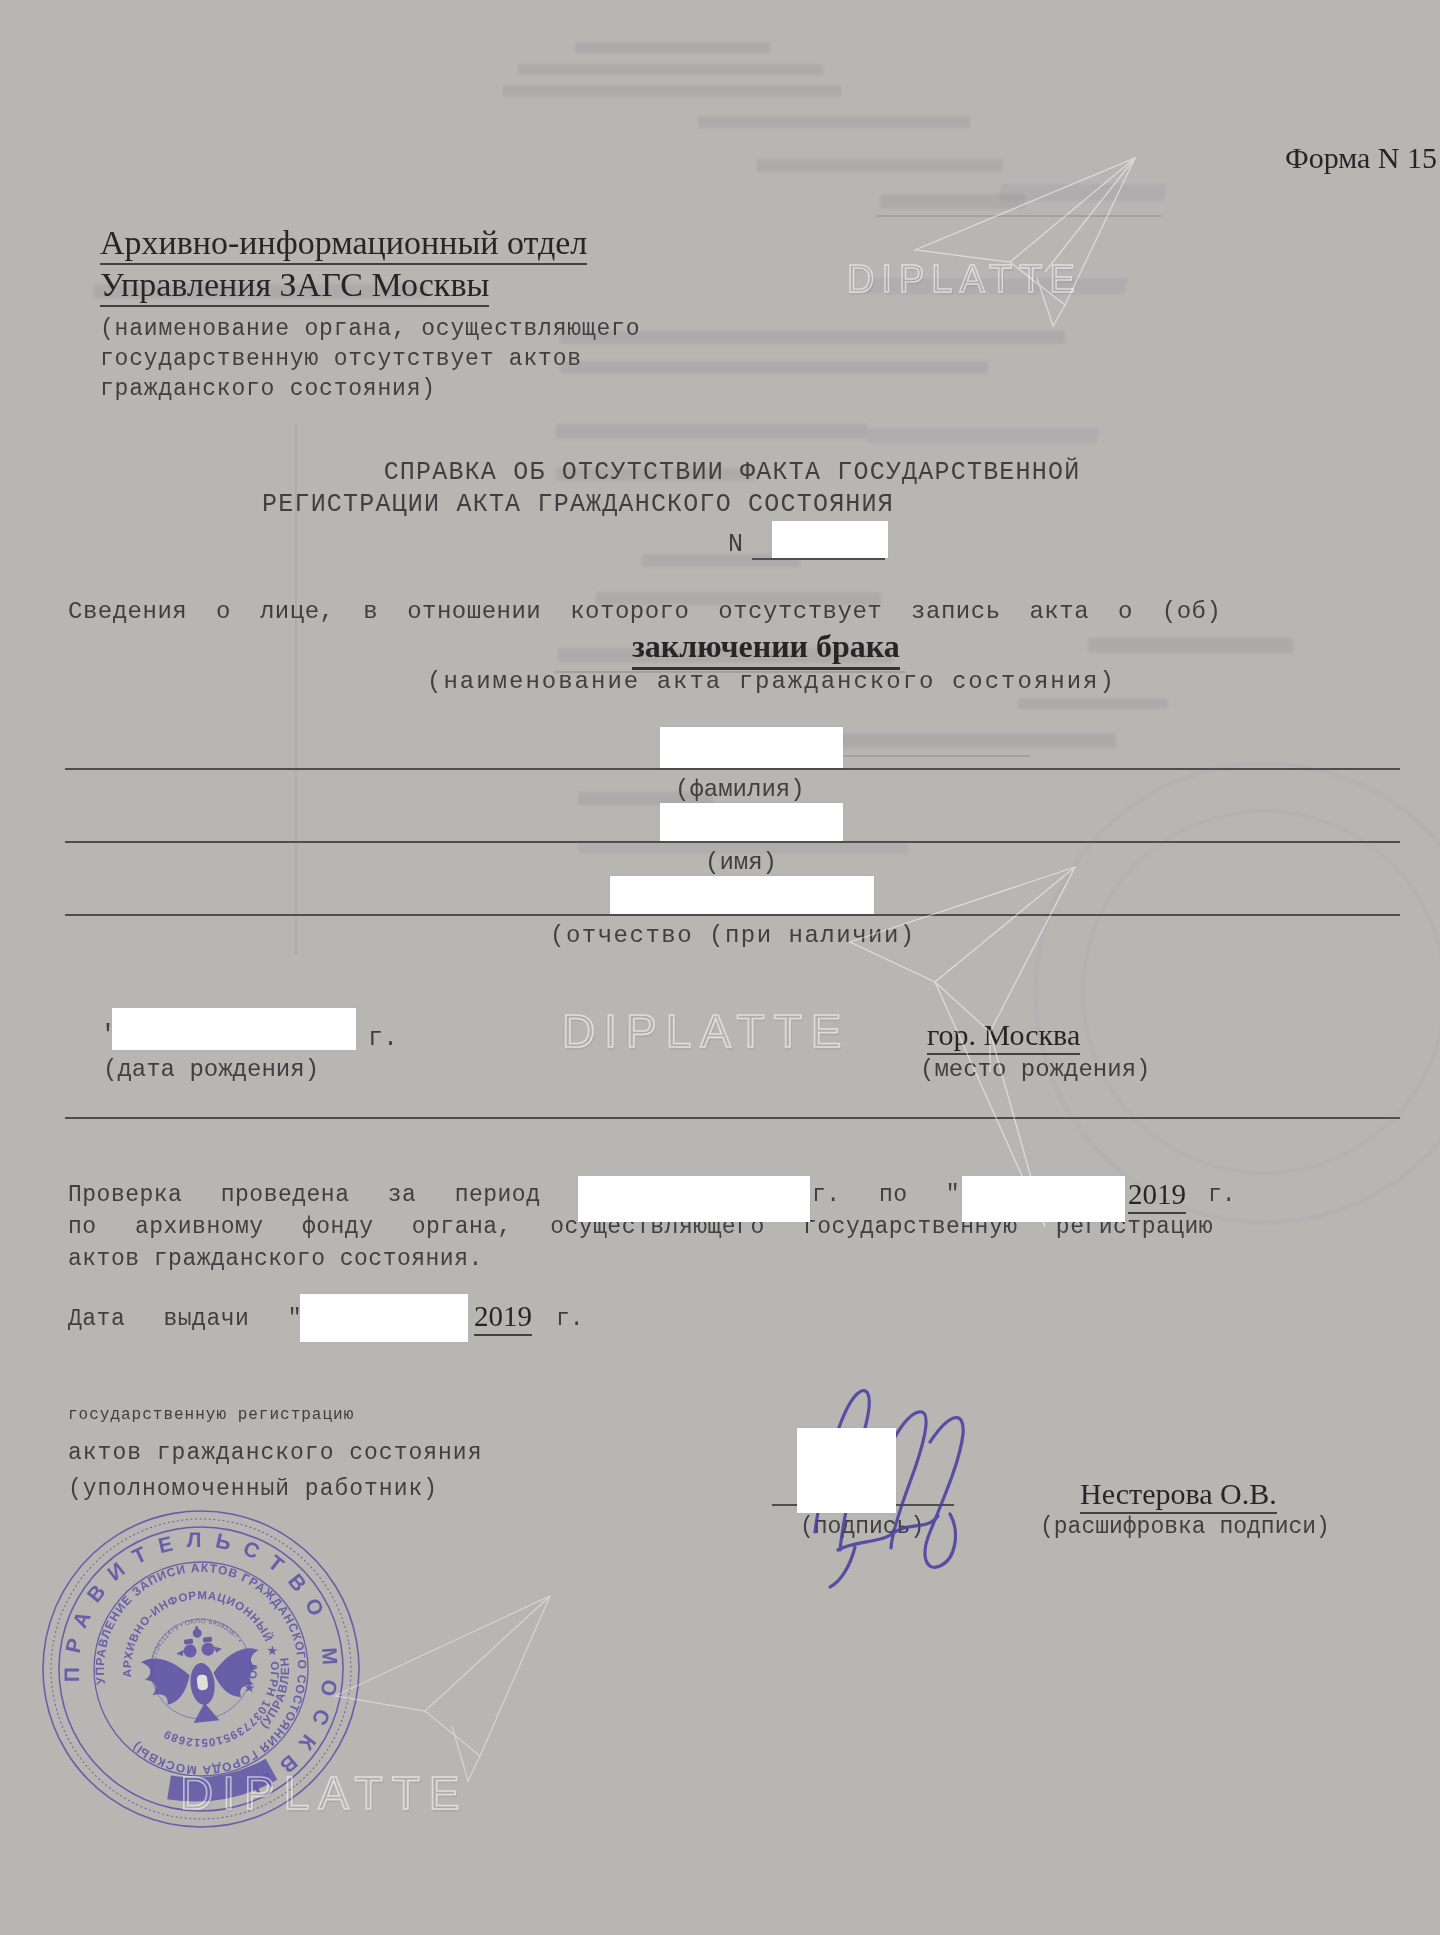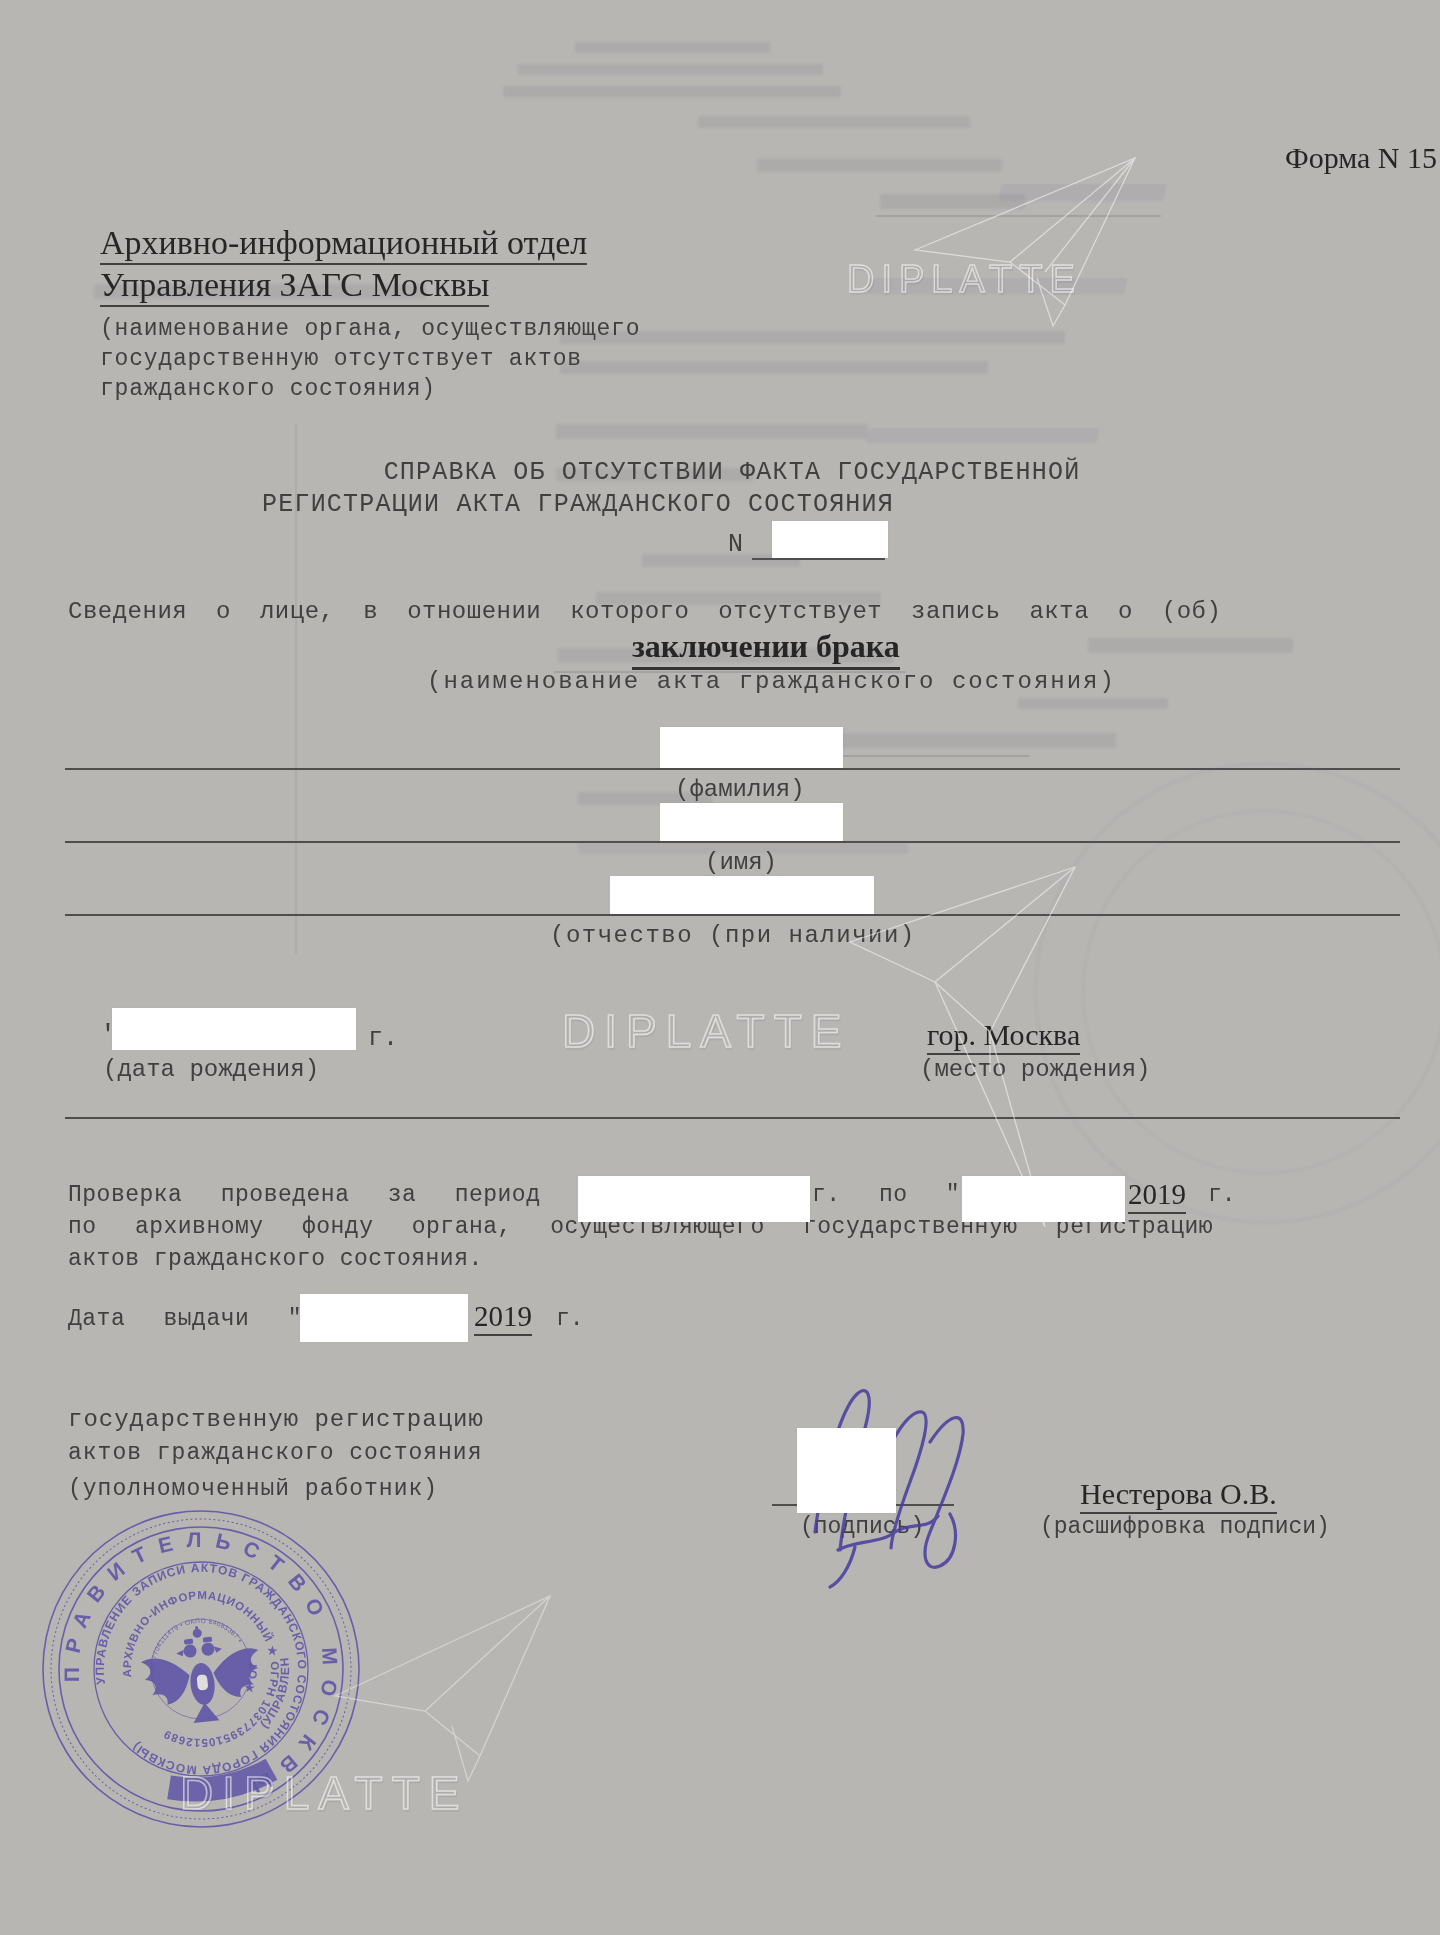--- a/index.html
+++ b/index.html
@@ -116,21 +116,21 @@
   <div class="txt serif u2" style="left:1128px;top:1178px;font-size:29px;z-index:41;">2019</div>
   <div class="txt mono" style="left:1208px;top:1182px;font-size:23px;">г.</div>
   <div class="txt mono" style="left:68px;top:1214px;font-size:23px;letter-spacing:0.5px;word-spacing:24px;">по архивному фонду органа, осуществляющего государственную регистрацию</div>
   <div class="txt mono" style="left:68px;top:1246px;font-size:23px;letter-spacing:0.5px;">актов гражданского состояния.</div>
 
   <div class="txt mono" style="left:68px;top:1306px;font-size:23px;letter-spacing:0.5px;word-spacing:24px;">Дата выдачи "</div>
   <div class="redact" style="left:300px;top:1294px;width:168px;height:48px;"></div>
   <div class="txt serif u2" style="left:474px;top:1300px;font-size:29px;z-index:41;">2019</div>
   <div class="txt mono" style="left:556px;top:1306px;font-size:23px;">г.</div>
 
-  <div class="txt mono" style="left:68px;top:1406px;font-size:24px;letter-spacing:1px;">государственную регистрацию</div>
+  <div class="txt mono" style="left:68px;top:1406px;font-size:16px;letter-spacing:1px;">государственную регистрацию</div>
   <div class="txt mono" style="left:68px;top:1440px;font-size:23px;letter-spacing:1px;">актов гражданского состояния</div>
   <div class="txt mono" style="left:68px;top:1476px;font-size:23px;letter-spacing:1px;">(уполномоченный работник)</div>
 
   <div class="rule" style="left:772px;top:1504px;width:182px;"></div>
 
   <svg class="abs ink" style="left:760px;top:1382px;" width="250" height="210" viewBox="0 0 250 210">
     <g fill="none" stroke="#4a3f9f" stroke-width="3.2" stroke-linecap="round" opacity="0.88">
       <path d="M55,150 C62,95 80,28 97,12 C108,2 113,14 106,42 C96,82 84,130 80,168"></path>
       <path d="M118,95 C130,55 150,28 162,30 C172,33 162,68 150,100 C140,127 132,150 131,166"></path>
       <path d="M78,168 C95,158 120,162 135,150 C150,140 168,148 178,134"></path>

